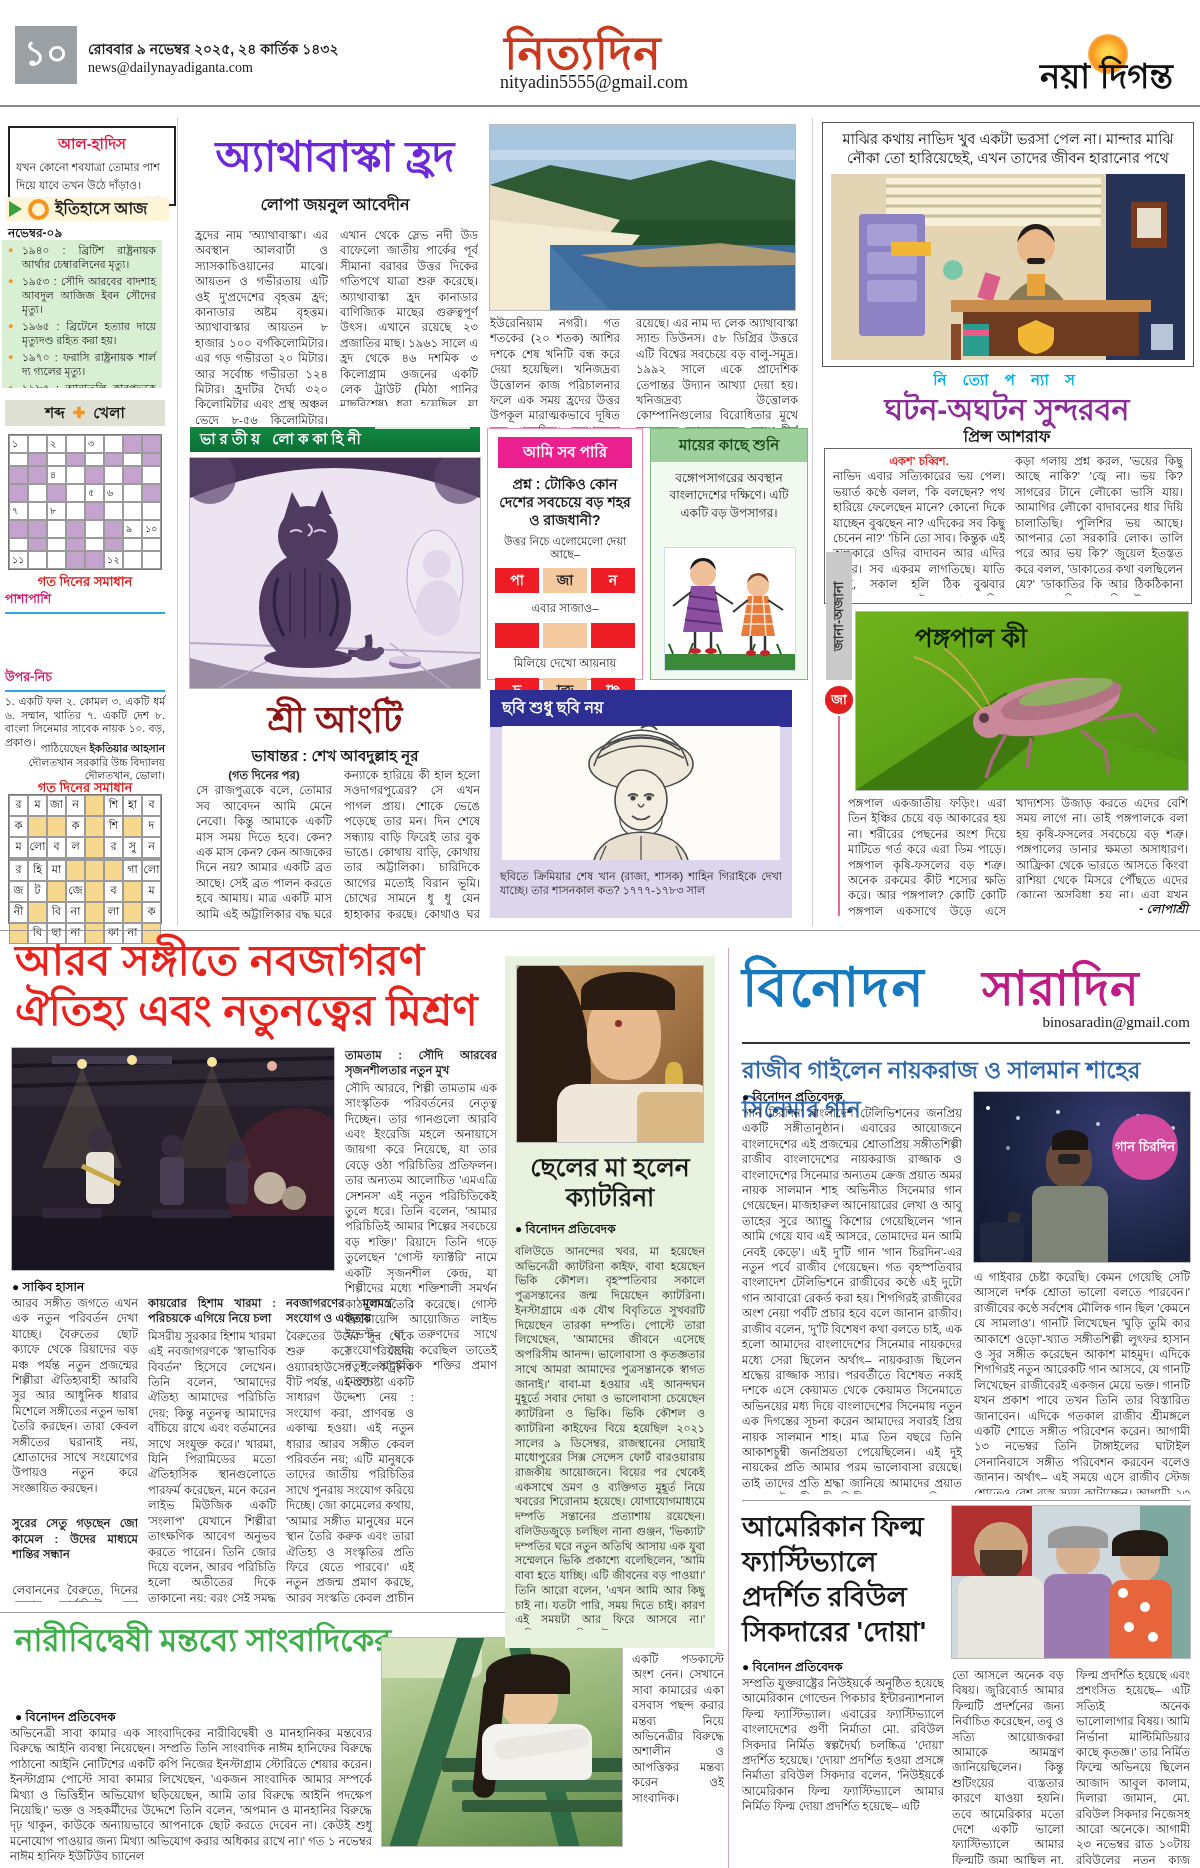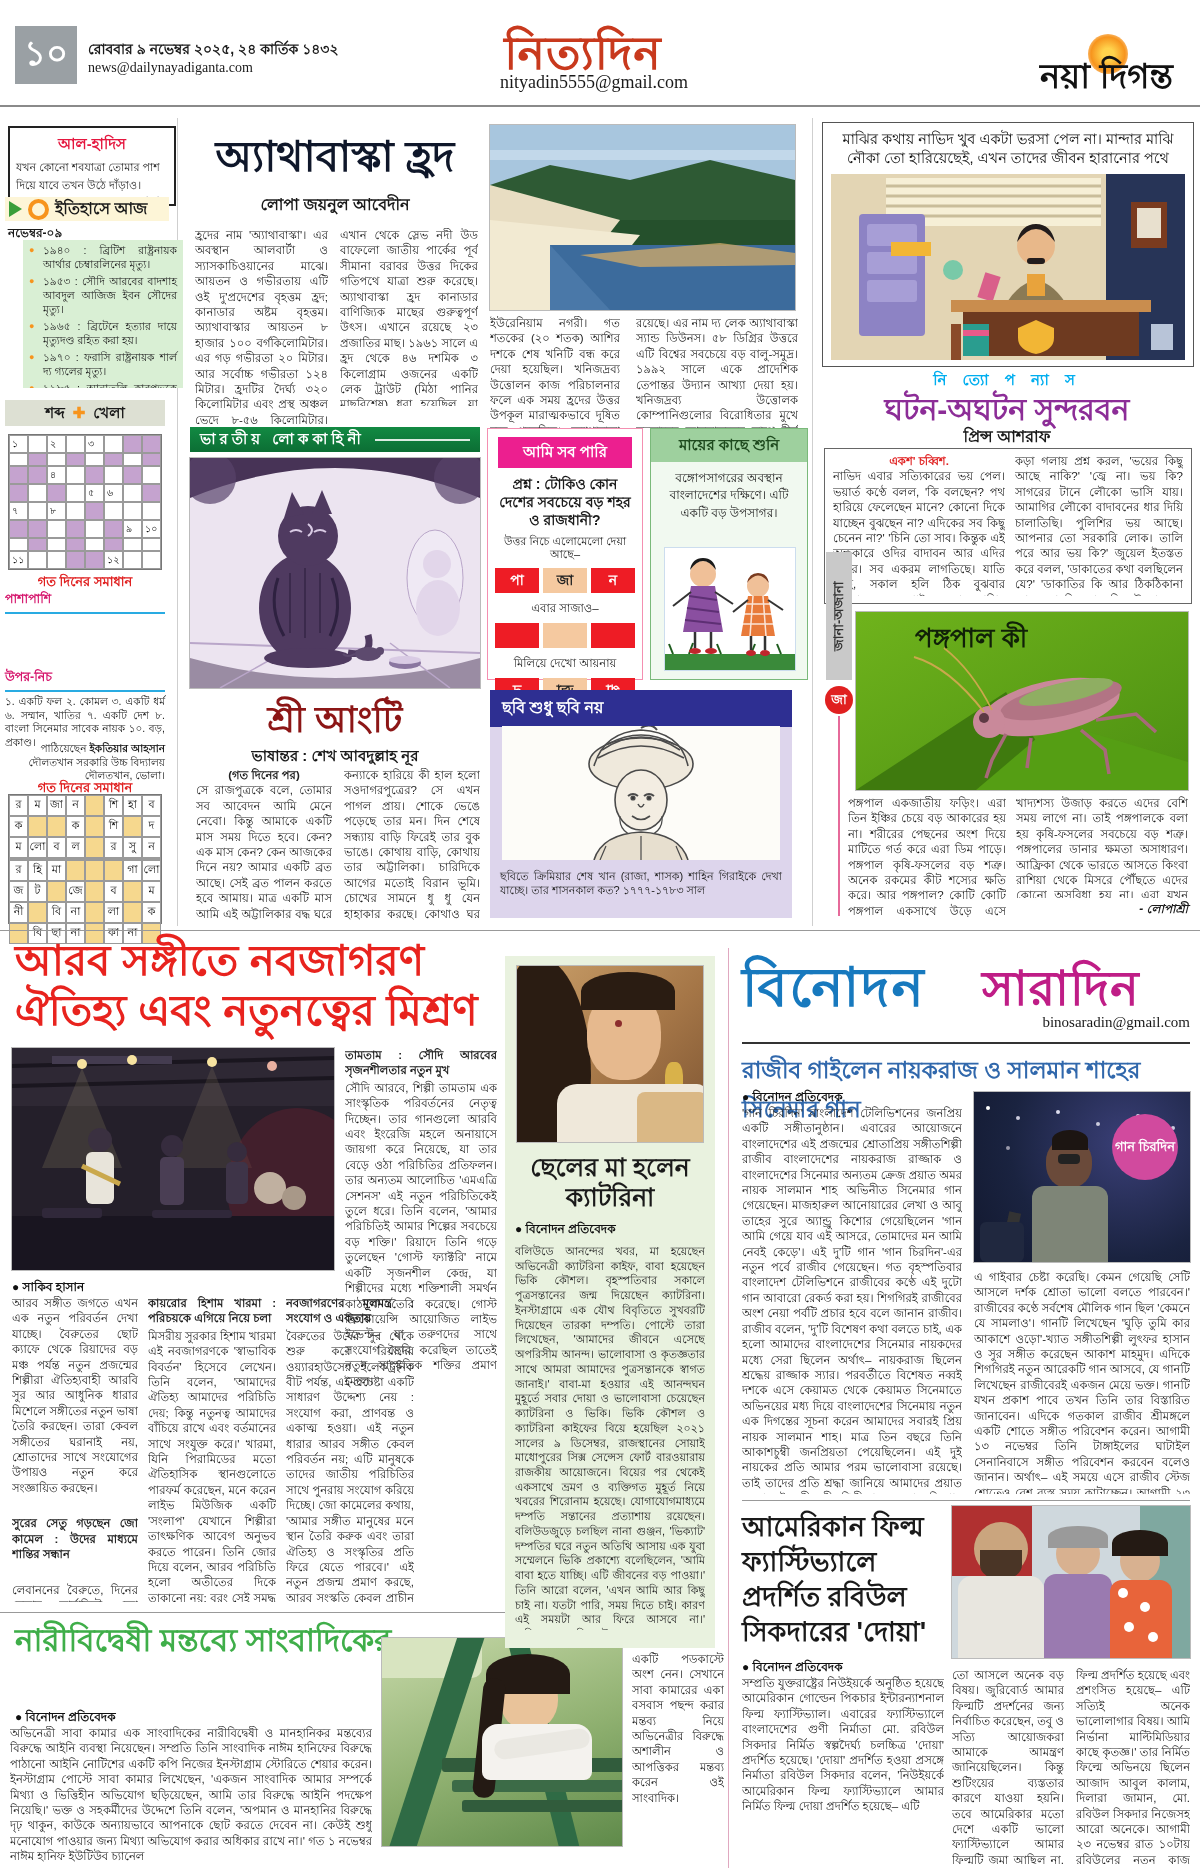--- a/index.html
+++ b/index.html
@@ -15,21 +15,21 @@
   .thin{height:1px;background:#999;}
   .vline{width:1px;background:#cfcfcf;}
   .redhead{color:#e8231e;font-weight:800;}
   
   #pnum{background:#9aa0a4;color:#fff;font-weight:800;font-size:34px;display:flex;align-items:center;justify-content:center;}
   #logo-nityadin{color:#c8391d;font-weight:800;font-size:46px;letter-spacing:1px;}
   #brand{font-weight:800;font-size:34px;color:#111;}
   #sun{width:40px;height:40px;border-radius:50%;background:radial-gradient(circle,#ffd34d 20%,#f7941d 60%,rgba(247,148,29,0));}
   
   .box{border:2px solid #222;background:#fff;}
-  .greenbar{background:linear-gradient(180deg,#128a43,#0c6e34);color:#fff;font-weight:700;display:flex;align-items:center;padding:0 10px;letter-spacing:4px;}
+  .greenbar{background:linear-gradient(180deg,#128a43,#0c6e34);color:#fff;font-weight:700;display:flex;padding:0 10px;letter-spacing:4px;}
   .greenbar:after{content:"";flex:1;height:2px;background:#fff;margin-left:10px;opacity:.85;}
   
   .grid8{display:grid;grid-template-columns:repeat(8,1fr);grid-auto-rows:1fr;border:1px solid #777;background:#fff;}
   .grid8 .cell{border:1px solid #9a9a9a;font-size:9.5px;padding:1px 0 0 2px;color:#111;background:#fff;}
   .grid8 .blk{background:#c5a3cf;}
   .grid8 .yel{background:#f6d88e;}
   #solution .cell{display:flex;align-items:center;justify-content:center;padding:0;font-size:11px;}
   .cluehead{color:#d6186e;font-weight:800;font-size:12.5px;border-bottom:2px solid #29abe2;padding-bottom:2px;margin-bottom:3px;}
   .redlabel{color:#e02020;font-weight:800;font-size:13px;}
   
@@ -71,21 +71,21 @@
     <span class="txt j" style="font-size:11px;">যখন কোনো শবযাত্রা তোমার পাশ দিয়ে যাবে তখন উঠে দাঁড়াও।</span>
     <span class="b" style="font-size:11px;float:right;">–মেশকাত</span>
   </div>
 
   <div class="ab" style="left:5px;top:197px;width:160px;height:24px;background:#fdf5d7;display:flex;align-items:center;gap:6px;padding-left:4px;">
     <span style="width:0;height:0;border-left:13px solid #3a9e3a;border-top:8px solid transparent;border-bottom:8px solid transparent;"></span>
     <span style="width:13px;height:13px;border:4px solid #f7941d;border-radius:50%;"></span>
     <span class="b" style="font-size:16px;">ইতিহাসে আজ</span>
   </div>
   <div class="ab b" style="left:8px;top:224px;font-size:12px;">নভেম্বর-০৯</div>
-  <div class="ab ov" style="left:23px;top:240px;width:160px;height:148px;background:#d9efd4;">
+  <div class="ab ov" style="left:2px;top:240px;width:160px;height:148px;background:#d9efd4;">
     <ul id="histlist">
         <li>১৯৪০ : ব্রিটিশ রাষ্ট্রনায়ক আর্থার চেম্বারলিনের মৃত্যু।</li>
         <li>১৯৫৩ : সৌদি আরবের বাদশাহ আবদুল আজিজ ইবন সৌদের মৃত্যু।</li>
         <li>১৯৬৫ : ব্রিটেনে হত্যার দায়ে মৃত্যুদণ্ড রহিত করা হয়।</li>
         <li>১৯৭০ : ফরাসি রাষ্ট্রনায়ক শার্ল দ্য গ্যলের মৃত্যু।</li>
         <li>১৯৮৫ : আনাতলি কারপভকে পরাজিত করে বিশ্বের কনিষ্ঠতম দাবা চ্যাম্পিয়ন হন গ্যারি কাসপারভ।</li>
       </ul>
   </div>
 
   <div class="ab" style="left:5px;top:400px;width:160px;height:26px;background:#dde0d3;display:flex;align-items:center;justify-content:center;gap:8px;">
@@ -235,21 +235,21 @@
       <div class="cell yel"></div>
       <div class="cell">বি</div>
       <div class="cell">ছা</div>
       <div class="cell">না</div>
       <div class="cell yel"></div>
       <div class="cell">কা</div>
       <div class="cell">না</div>
       <div class="cell yel"></div>
     </div>
 
-  <div class="ab c b" style="left:190px;top:124px;width:290px;font-size:42px;color:#0f172a;">অ্যাথাবাস্কা হ্রদ</div>
+  <div class="ab c b" style="left:190px;top:124px;width:290px;font-size:42px;color:#6d28d9;">অ্যাথাবাস্কা হ্রদ</div>
   <div class="ab c b" style="left:190px;top:192px;width:290px;font-size:16px;">লোপা জয়নুল আবেদীন</div>
   <div class="ab txt j ov" style="left:195px;top:228px;width:133px;height:196px;">হ্রদের নাম 'অ্যাথাবাস্কা'। এর অবস্থান আলবার্টা ও স্যাসকাচিওয়ানের মাঝে। আয়তন ও গভীরতায় এটি ওই দু'প্রদেশের বৃহত্তম হ্রদ; কানাডার অষ্টম বৃহত্তম। অ্যাথাবাস্কার আয়তন ৮ হাজার ১০০ বর্গকিলোমিটার। এর গড় গভীরতা ২০ মিটার। আর সর্বোচ্চ গভীরতা ১২৪ মিটার। হ্রদটির দৈর্ঘ্য ৩২০ কিলোমিটার এবং প্রস্থ অঞ্চল ভেদে ৮-৫৬ কিলোমিটার। অ্যাথাবাস্কা হ্রদের পানির প্রধান উৎস অ্যাথাবাস্কা নদী এবং পানিনির্গমন পথ স্লেভ ও ম্যাকেঞ্জি নদীর বিভিন্ন শাখায় বিভক্ত। হ্রদের পশ্চিম উপকূলে রয়েছে চিপেওয়ান দুর্গ। এটি আলবার্টার সবচেয়ে পুরনো ইউরোপিয়ান বসতি।</div>
   <div class="ab txt j ov" style="left:340px;top:228px;width:138px;height:178px;">এখান থেকে স্লেভ নদী উড বাফেলো জাতীয় পার্কের পূর্ব সীমানা বরাবর উত্তর দিকের গতিপথে যাত্রা শুরু করেছে। অ্যাথাবাস্কা হ্রদ কানাডার বাণিজ্যিক মাছের গুরুত্বপূর্ণ উৎস। এখানে রয়েছে ২৩ প্রজাতির মাছ। ১৯৬১ সালে এ হ্রদ থেকে ৪৬ দশমিক ৩ কিলোগ্রাম ওজনের একটি লেক ট্রাউট (মিঠা পানির মাছবিশেষ) ধরা হয়েছিল, যা বিশ্ব রেকর্ড। অ্যাথাবাস্কা হ্রদের উত্তর উপকূলে রয়েছে ইউরেনিয়াম নগরী। এটি সাসকাচিওয়ানে অবস্থিত। একসময় হ্রদের উত্তর উপকূলের খনি থেকে ইউরেনিয়াম ও স্বর্ণ উত্তোলন করার জন্য অনেক খনিকর্মী আসে এখানে। এ খনিকর্মীদের আবাসন সুবিধা দেয়ার জন্যই গড়ে তোলা হয়</div>
 
   <div class="ab photoframe" style="left:490px;top:125px;width:305px;height:185px;">
     <svg width="305" height="185" viewBox="0 0 305 185" preserveAspectRatio="none">
       <rect width="305" height="90" fill="#a8c6de"></rect>
       <rect y="25" width="305" height="10" fill="#c2d8ea"></rect>
       <polygon points="0,60 60,40 140,55 220,35 305,55 305,95 0,95" fill="#2e5a34"></polygon>
       <polygon points="0,95 305,95 305,120 0,150" fill="#25502c"></polygon>

